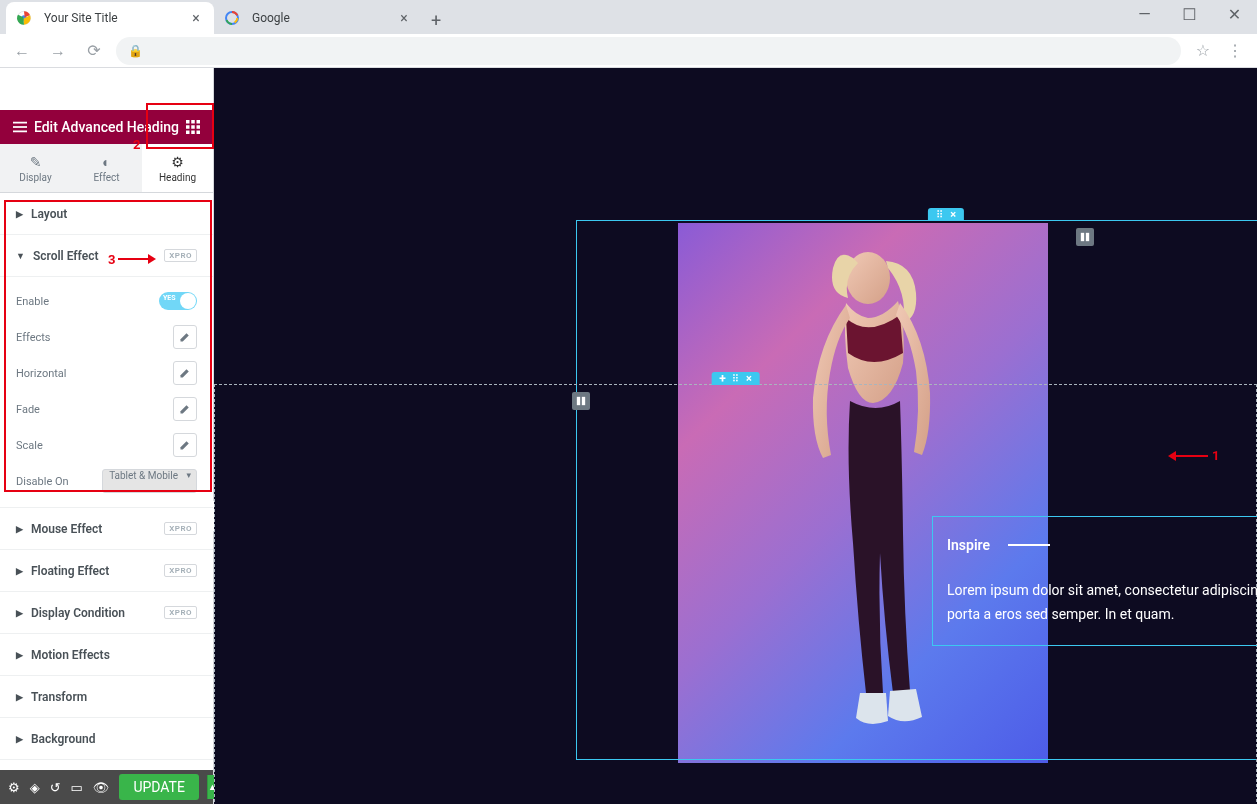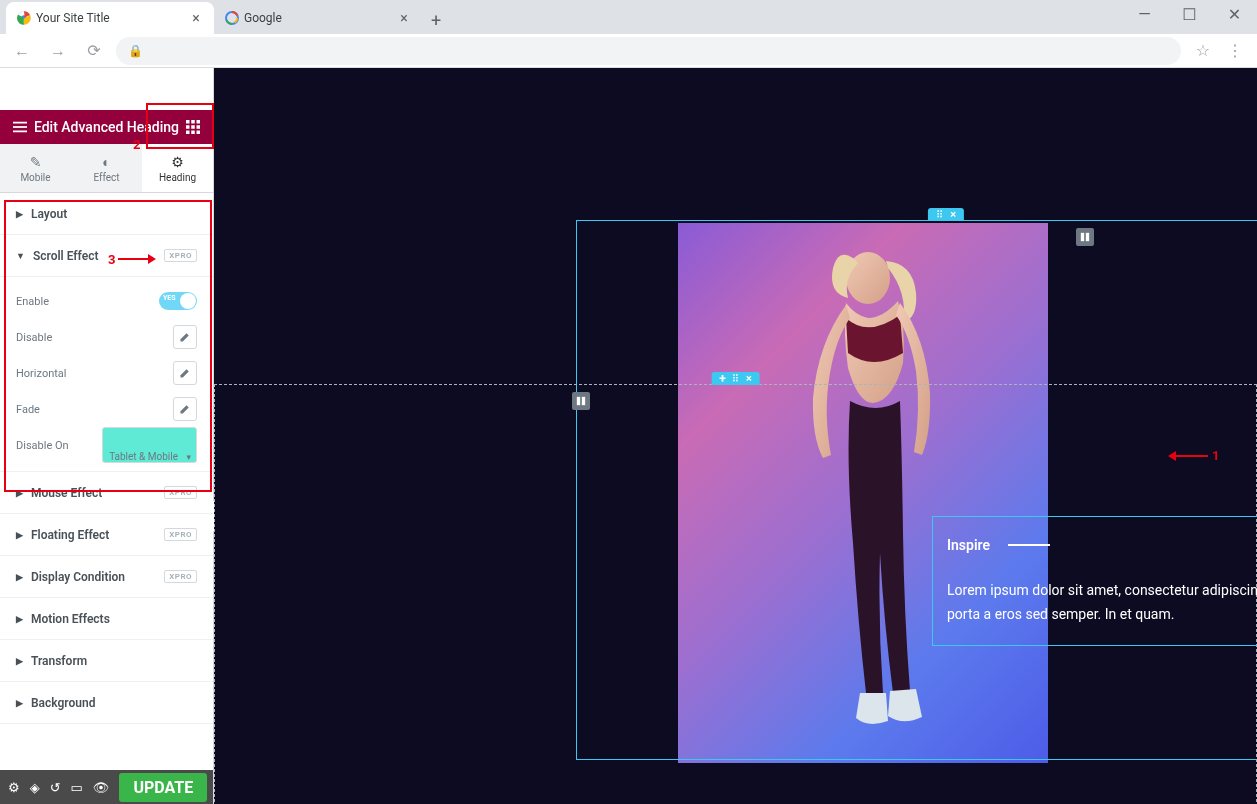--- a/index.html
+++ b/index.html
@@ -1,21 +1,21 @@
 <!DOCTYPE html>
 <html><head>
 <meta charset="utf-8">
 <style>
 * { margin: 0; padding: 0; box-sizing: border-box; font-family: -apple-system, BlinkMacSystemFont, "Segoe UI", Roboto, Arial, sans-serif; }
 body { width: 1257px; height: 804px; overflow: hidden; background: #fff; position: relative; }
 
 
 .browser-chrome { height: 68px; background: #dee1e6; display: flex; flex-direction: column; }
 .tab-strip { height: 34px; display: flex; align-items: flex-end; padding-left: 6px; }
-.tab { height: 32px; background: #fff; border-radius: 8px 8px 0 0; display: flex; align-items: center; padding: 0 10px; min-width: 208px; font-size: 12px; color: #3c4043; gap: 4px; position: relative; }
+.tab { height: 32px; background: #fff; border-radius: 8px 8px 0 0; display: flex; align-items: center; padding: 0 10px; min-width: 208px; font-size: 12px; color: #3c4043; gap: 12px; position: relative; }
 .tab.inactive { background: transparent; }
 .tab-favicon { width: 16px; height: 16px; display: flex; align-items: center; justify-content: center; }
 .tab-title { flex: 1; white-space: nowrap; overflow: hidden; }
 .tab-close { width: 16px; height: 16px; display: flex; align-items: center; justify-content: center; color: #5f6368; font-size: 14px; cursor: pointer; }
 .new-tab { width: 28px; height: 28px; display: flex; align-items: center; justify-content: center; color: #5f6368; font-size: 18px; cursor: pointer; }
 .window-controls { position: absolute; top: 0; right: 0; display: flex; }
 .win-btn { width: 45px; height: 28px; display: flex; align-items: center; justify-content: center; color: #5f6368; }
 .addr-bar { height: 34px; background: #fff; display: flex; align-items: center; padding: 0 8px; gap: 8px; border-bottom: 1px solid #dadce0; }
 .nav-btn { width: 28px; height: 28px; display: flex; align-items: center; justify-content: center; color: #9aa0a6; font-size: 16px; }
 .omni { flex: 1; height: 28px; background: #f1f3f4; border-radius: 14px; display: flex; align-items: center; padding: 0 12px; gap: 8px; }
@@ -37,26 +37,26 @@
 .section-row { height: 42px; display: flex; align-items: center; padding: 0 16px; font-size: 12px; font-weight: 600; color: #495157; border-bottom: 1px solid #eef0f1; cursor: pointer; gap: 8px; }
 .section-row .caret { font-size: 9px; }
 .section-row .tag { font-size: 8px; color: #a4afb7; border: 1px solid #d5d8dc; padding: 1px 4px; border-radius: 2px; margin-left: auto; letter-spacing: 0.5px; }
 .section-body { padding: 6px 16px 8px; border-bottom: 1px solid #eef0f1; }
 .ctrl-row { display: flex; align-items: center; justify-content: space-between; height: 36px; font-size: 11px; color: #6d7882; }
 .pencil-btn { width: 24px; height: 24px; border: 1px solid #d5d8dc; border-radius: 3px; display: flex; align-items: center; justify-content: center; background: #fff; cursor: pointer; }
 .pencil-btn svg { width: 12px; height: 12px; }
 .toggle { width: 38px; height: 18px; background: #71d7f7; border-radius: 10px; position: relative; cursor: pointer; }
 .toggle::after { content: ""; position: absolute; right: 1px; top: 1px; width: 16px; height: 16px; background: #fff; border-radius: 50%; }
 .toggle-label { position: absolute; left: 4px; top: 2px; font-size: 7px; color: #fff; font-weight: bold; }
-.select-box { height: 36px; border: 1px solid #d5d8dc; border-radius: 3px; font-size: 10px; color: #6d7882; padding: 0 18px 0 6px; background: #5eead4; display: flex; align-items: flex-end; position: relative; cursor: pointer; }
+.select-box { height: 24px; border: 1px solid #d5d8dc; border-radius: 3px; font-size: 10px; color: #6d7882; padding: 0 18px 0 6px; background: #e5e5e5; display: flex; align-items: flex-start; position: relative; cursor: pointer; }
 .select-box::after { content: "▾"; position: absolute; right: 5px; font-size: 9px; }
 
 .sb-footer { height: 34px; background: #4a4a4a; display: flex; align-items: center; padding: 0 8px; gap: 10px; }
 .sb-foot-ic { color: #fff; font-size: 13px; cursor: pointer; }
-.update-btn { margin-left: auto; background: #39b54a; color: #fff; font-size: 16px; font-weight: 700; padding: 5px 14px; border: none; border-radius: 3px; cursor: pointer; }
+.update-btn { margin-left: auto; background: #39b54a; color: #fff; font-size: 14px; font-weight: 400; padding: 5px 14px; border: none; border-radius: 3px; cursor: pointer; }
 .update-caret { width: 18px; height: 24px; background: #39b54a; border-left: 1px solid rgba(0,0,0,0.15); display: flex; align-items: center; justify-content: center; color: #fff; font-size: 9px; border-radius: 0 3px 3px 0; margin-left: -2px; }
 
 .collapse-handle { position: absolute; right: -10px; top: 432px; width: 10px; height: 32px; background: #fff; border: 1px solid #d5d8dc; border-left: none; border-radius: 0 4px 4px 0; display: flex; align-items: center; justify-content: center; font-size: 9px; color: #9aa0a6; cursor: pointer; }
 
 
 .canvas { flex: 1; background: #0d0b21; position: relative; overflow: hidden; }
 .section-outline { position: absolute; border: 1px solid #3cc8f0; }
 .section-outline.dashed { border: 1px dashed #a9b4bd; }
 .section-handle { position: absolute; top: -13px; left: 50%; transform: translateX(-50%); height: 13px; background: #3cc8f0; display: flex; align-items: center; gap: 6px; padding: 0 8px; border-radius: 3px 3px 0 0; }
 .section-handle .dots { color: #fff; font-size: 10px; letter-spacing: 1px; }
@@ -153,21 +153,21 @@
             <rect x="0" y="12" width="4" height="4"></rect>
             <rect x="6" y="12" width="4" height="4"></rect>
             <rect x="12" y="12" width="4" height="4"></rect>
           </svg>
       </span>
     </div>
 
     <div class="sb-tabs">
       <div class="sb-tab">
         <span class="sb-tab-ic">✎</span>
-        <span>Mobile</span>
+        <span>Display</span>
       </div>
       <div class="sb-tab">
         <span class="sb-tab-ic">◐</span>
         <span>Effect</span>
       </div>
       <div class="sb-tab active">
         <span class="sb-tab-ic">⚙</span>
         <span>Heading</span>
       </div>
     </div>
@@ -184,37 +184,45 @@
         <span class="tag">XPRO</span>
       </div>
       <div class="section-body">
         <div class="ctrl-row">
           <span>Enable</span>
           <div class="toggle">
               <span class="toggle-label">YES</span>
             </div>
         </div>
         <div class="ctrl-row">
-          <span>Disable</span>
+          <span>Effects</span>
           <div class="pencil-btn">
               <svg viewBox="0 0 16 16" fill="#6d7882">
                 <path d="M2 11 L10 3 L13 6 L5 14 L2 14 Z"></path>
               </svg>
             </div>
         </div>
         <div class="ctrl-row">
           <span>Horizontal</span>
           <div class="pencil-btn">
               <svg viewBox="0 0 16 16" fill="#6d7882">
                 <path d="M2 11 L10 3 L13 6 L5 14 L2 14 Z"></path>
               </svg>
             </div>
         </div>
         <div class="ctrl-row">
           <span>Fade</span>
+          <div class="pencil-btn">
+              <svg viewBox="0 0 16 16" fill="#6d7882">
+                <path d="M2 11 L10 3 L13 6 L5 14 L2 14 Z"></path>
+              </svg>
+            </div>
+        </div>
+        <div class="ctrl-row">
+          <span>Scale</span>
           <div class="pencil-btn">
               <svg viewBox="0 0 16 16" fill="#6d7882">
                 <path d="M2 11 L10 3 L13 6 L5 14 L2 14 Z"></path>
               </svg>
             </div>
         </div>
         <div class="ctrl-row">
           <span>Disable On</span>
           <div class="select-box">
               <span>Tablet &amp; Mobile</span>

